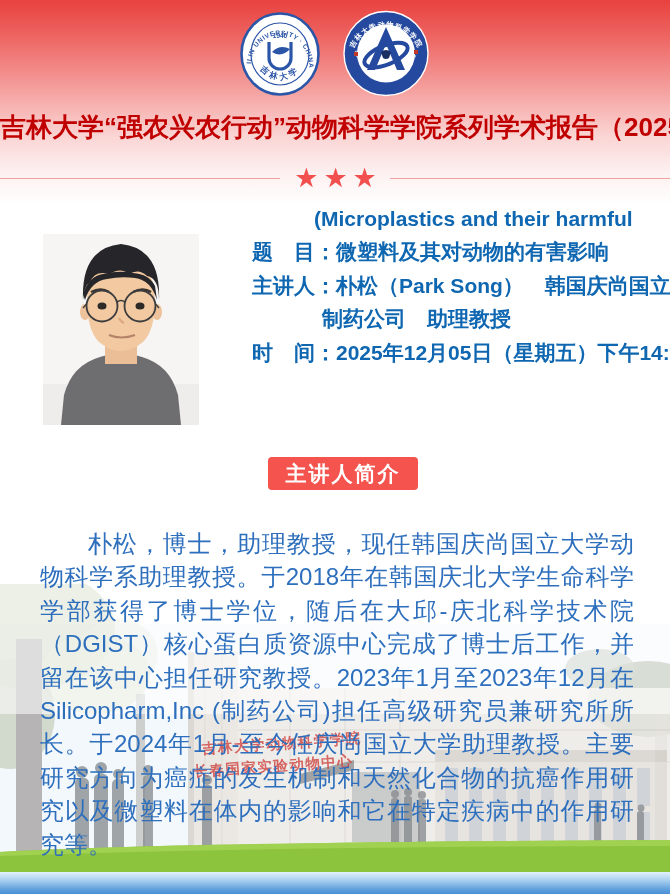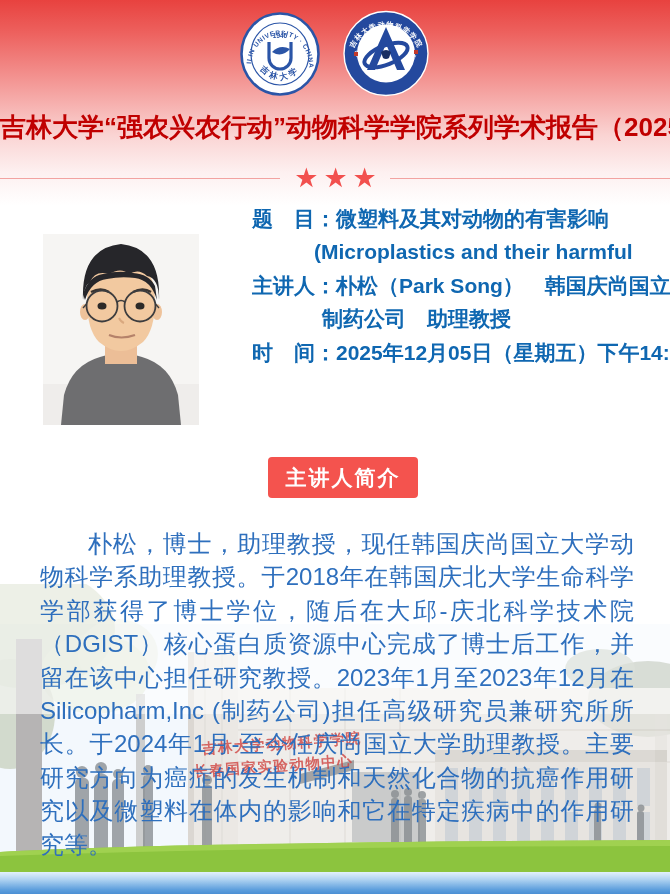--- a/index.html
+++ b/index.html
@@ -26,21 +26,21 @@
   
   .photo{position:absolute;left:43px;top:234px;width:156px;height:191px;background:#f7f6f4;overflow:hidden;}
   
   .info{position:absolute;left:252px;top:202px;width:412px;color:#0f67b1;font-weight:bold;font-size:21px;}
   .info .ln{line-height:33.4px;white-space:nowrap;}
   .ind-a{padding-left:62px;}
   .ind-b{padding-left:73px;}
   .ind-c{padding-left:70px;}
   
   .intro-btn{
-    position:absolute;left:268px;top:457px;width:150px;height:41px;border:none;cursor:pointer;
+    position:absolute;left:268px;top:457px;width:150px;height:33px;border:none;cursor:pointer;
     background:#f4534e;border-radius:4px;color:#ffffff;font-size:21px;font-weight:bold;
     display:flex;align-items:center;justify-content:center;letter-spacing:2px;
     font-family:inherit;
   }
   
   .bio{
     position:absolute;left:40px;top:527px;width:594px;z-index:3;
     color:#2e6fbd;font-size:24px;line-height:33.4px;text-indent:2em;
     text-align:justify;word-break:break-word;
   }
@@ -222,22 +222,22 @@
       <line x1="43.5" y1="70" x2="40" y2="74" stroke="#3c3c3e" stroke-width="1.4"></line>
       <line x1="112.5" y1="70" x2="116" y2="74" stroke="#3c3c3e" stroke-width="1.4"></line>
       <ellipse cx="59" cy="72" rx="4.5" ry="3.5" fill="#2d2a28"></ellipse>
       <ellipse cx="97" cy="72" rx="4.5" ry="3.5" fill="#2d2a28"></ellipse>
       <path d="M76,84 q2,4 5,5" stroke="#d9a87f" stroke-width="2" fill="none"></path>
       <path d="M66,101 q12,5 26,0" stroke="#b5826a" stroke-width="2.2" fill="none"></path>
     </svg>
   </div>
 
   <div class="info">
+    <div class="ln ind-a">(Microplastics and their harmful</div>
     <div class="ln">题　目：微塑料及其对动物的有害影响</div>
-    <div class="ln ind-a">(Microplastics and their harmful</div>
     <div class="ln">主讲人：朴松（Park Song）　韩国庆尚国立大学</div>
     <div class="ln ind-c">制药公司　助理教授</div>
     <div class="ln">时　间：2025年12月05日（星期五）下午14:00</div>
   </div>
 
   <button class="intro-btn">主讲人简介</button>
 
   <div class="bio">朴松，博士，助理教授，现任韩国庆尚国立大学动物科学系助理教授。于2018年在韩国庆北大学生命科学学部获得了博士学位，随后在大邱-庆北科学技术院（DGIST）核心蛋白质资源中心完成了博士后工作，并留在该中心担任研究教授。2023年1月至2023年12月在Silicopharm,Inc (制药公司)担任高级研究员兼研究所所长。于2024年1月-至今任庆尚国立大学助理教授。主要研究方向为癌症的发生机制和天然化合物的抗癌作用研究以及微塑料在体内的影响和它在特定疾病中的作用研究等。</div>
 
   <div class="bottom-bar"></div>

